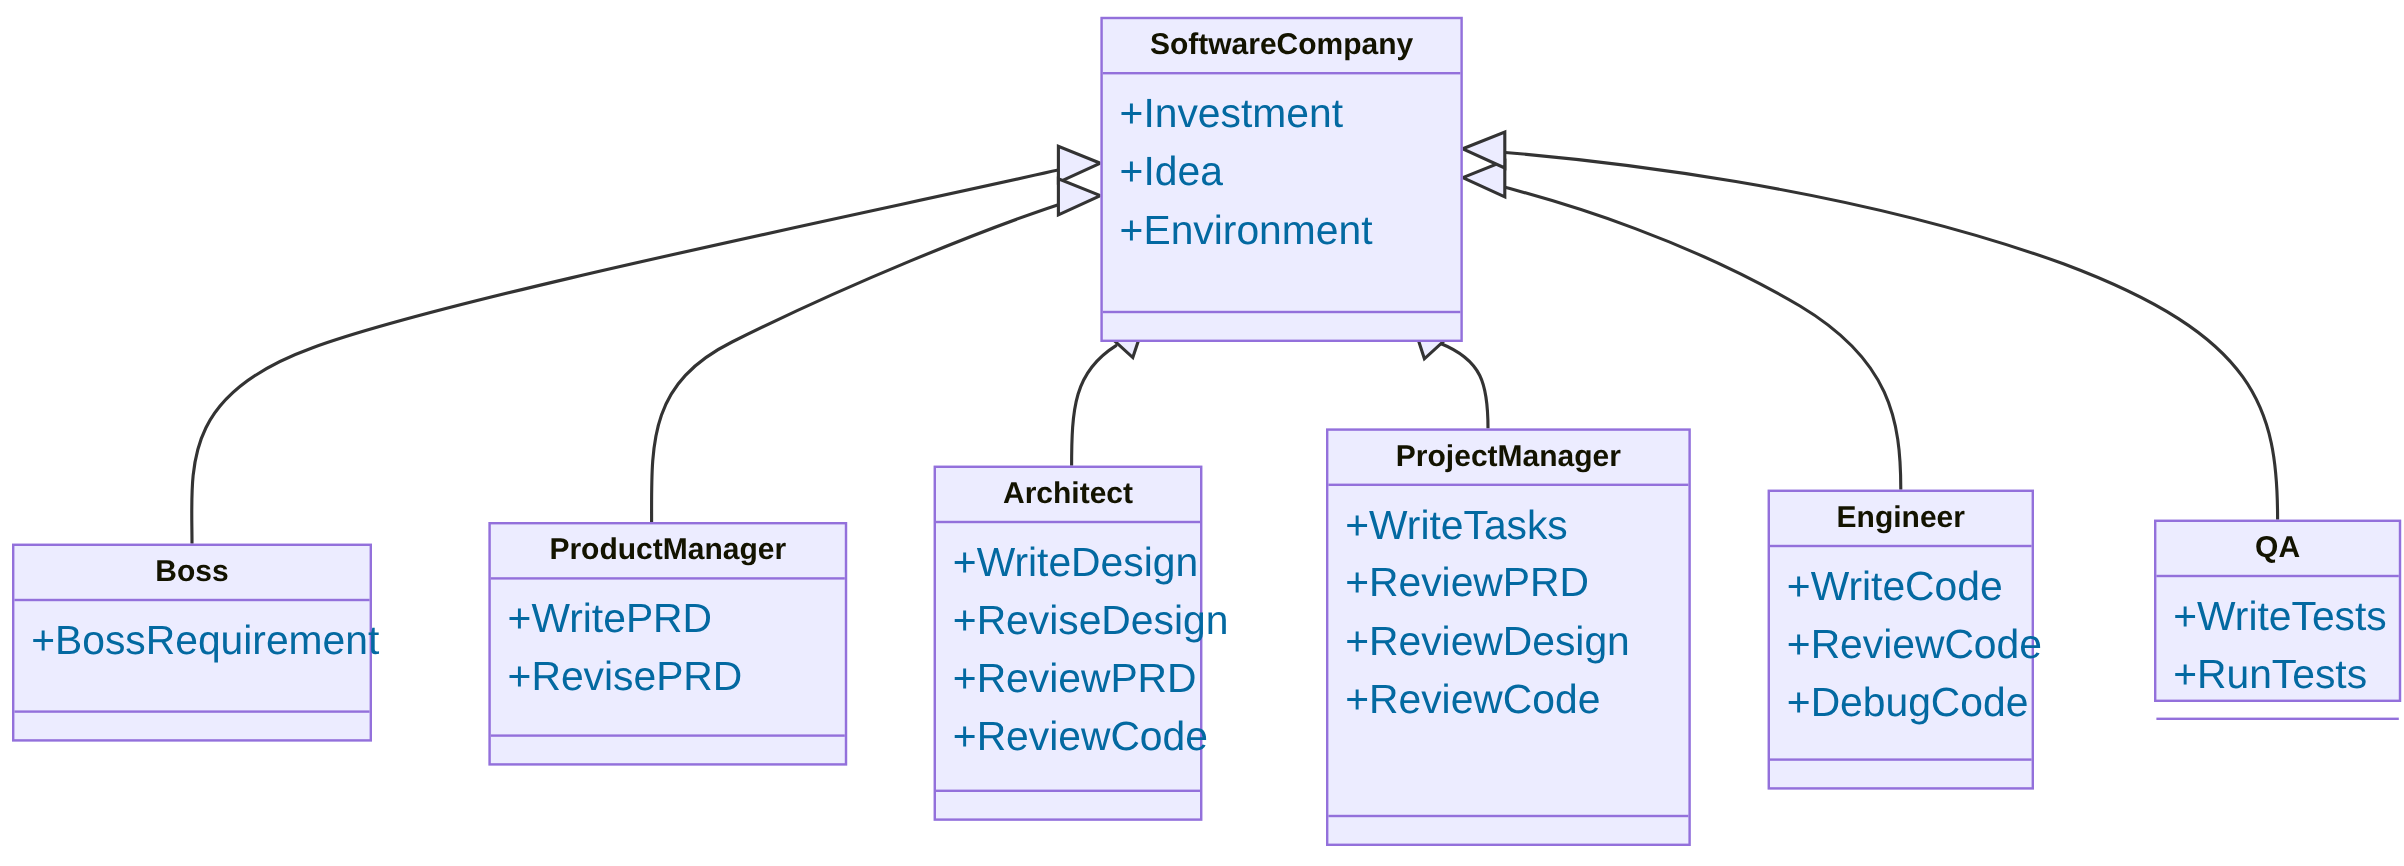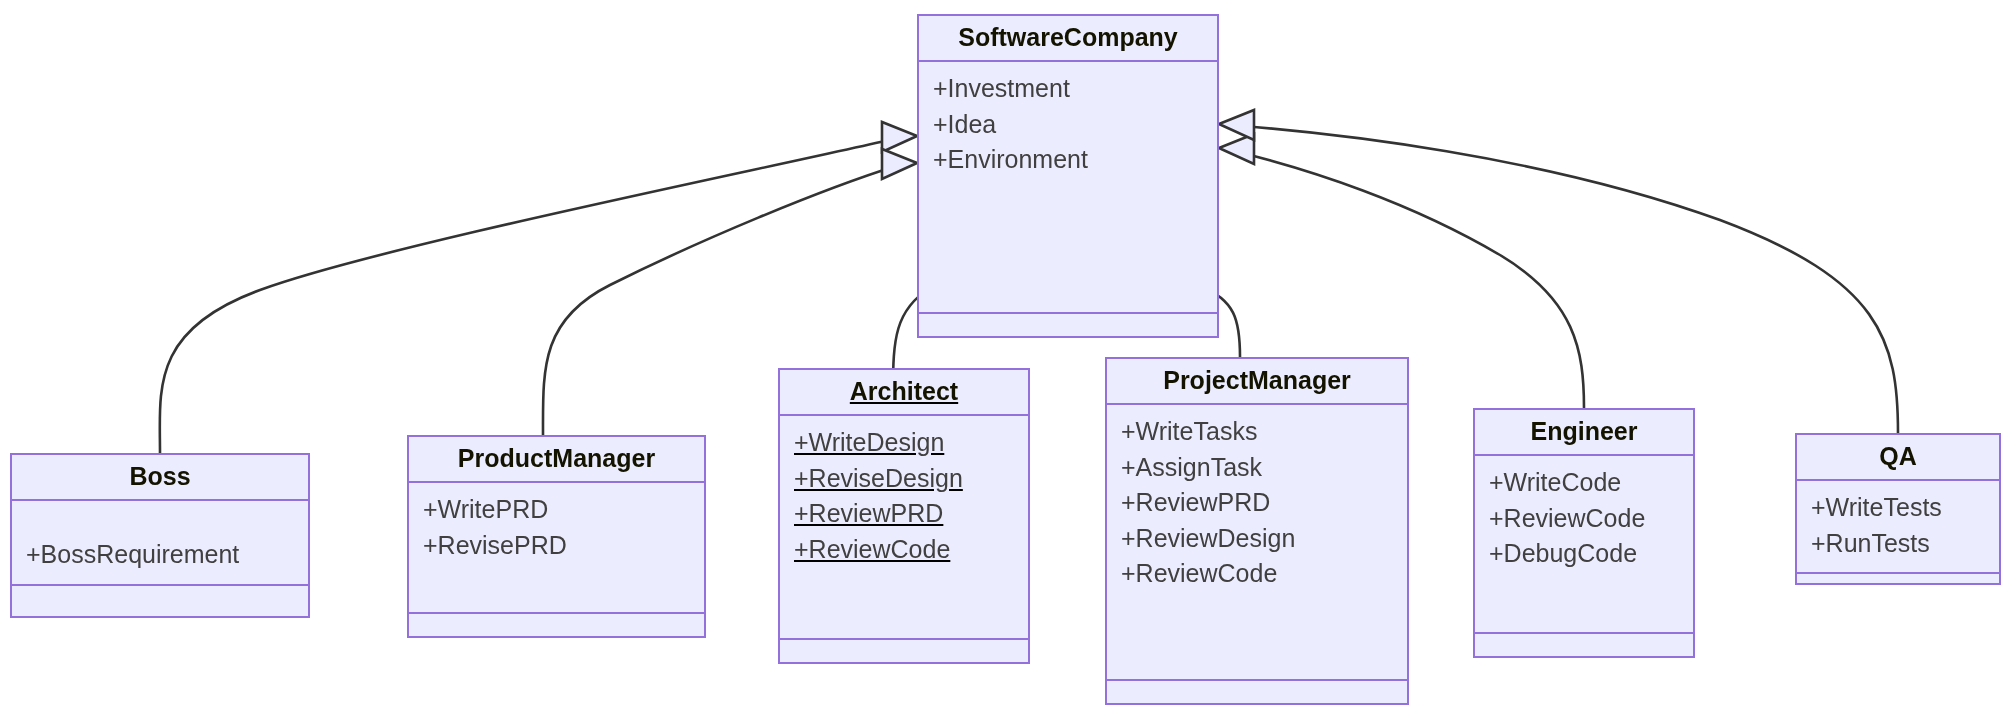--- a/index.html
+++ b/index.html
@@ -44,22 +44,22 @@
     border-bottom: 2px solid #9370DB;
     line-height: 1.12;
     white-space: nowrap;
   }
   .class-members {
     padding: 9px 14px 11px 14px;
     border-bottom: 2px solid #9370DB;
     flex: 1 1 auto;
   }
   .member-line {
-    font-size: 25px;
-    color: #404040;
+    font-size: 34px;
+    color: #0369a1;
     line-height: 1.42;
     white-space: nowrap;
     text-align: left;
   }
   .class-methods {
     min-height: 22px;
     padding: 0;
   }
   .class-methods.empty { }
 </style>
@@ -94,63 +94,62 @@
       <path d="M 1584 408 C 1584 350 1575 300 1500 255 C 1410 202 1310 170 1242 153" fill="none" stroke="#333333" stroke-width="2.6" stroke-linecap="round"></path>
       <polygon points="1219,148 1254,134 1254,164" fill="#ECECFF" stroke="#333333" stroke-width="2.6" stroke-linejoin="miter"></polygon>
     </g>
 
     <g>
       <path d="M 1898 433 C 1898 340 1880 280 1720 220 C 1540 155 1330 133 1242 126" fill="none" stroke="#333333" stroke-width="2.6" stroke-linecap="round"></path>
       <polygon points="1219,124 1254,110 1254,140" fill="#ECECFF" stroke="#333333" stroke-width="2.6" stroke-linejoin="miter"></polygon>
     </g>
   </svg>
 
-  <div class="uml-class" style="left:917px; top:14px; width:302px; height:324px;">
+  <div class="uml-class" style="left:917px; top:14px; width:302px; height:271px;">
     <div class="class-title">SoftwareCompany</div>
     <div class="class-members">
       <div class="member-line">+Investment</div>
       <div class="member-line">+Idea</div>
       <div class="member-line">+Environment</div>
     </div>
     <div class="class-methods empty"></div>
   </div>
 
-  <div class="uml-class" style="left:10px; top:453px; width:300px; height:165px;gap:27px;">
+  <div class="uml-class" style="left:10px; top:453px; width:300px; height:165px;">
     <div class="class-title">Boss</div>
     <div class="class-members">
       <div class="member-line">+BossRequirement</div>
     </div>
     <div class="class-methods empty"></div>
   </div>
 
   <div class="uml-class" style="left:407px; top:435px; width:299px; height:203px;">
     <div class="class-title">ProductManager</div>
     <div class="class-members">
       <div class="member-line">+WritePRD</div>
       <div class="member-line">+RevisePRD</div>
     </div>
     <div class="class-methods empty"></div>
   </div>
 
-  <div class="uml-class" style="left:778px; top:368px; width:252px; height:296px;text-decoration:underline;">
+  <div class="uml-class" style="left:778px; top:388px; width:224px; height:296px;">
     <div class="class-title">Architect</div>
     <div class="class-members">
       <div class="member-line">+WriteDesign</div>
       <div class="member-line">+ReviseDesign</div>
       <div class="member-line">+ReviewPRD</div>
       <div class="member-line">+ReviewCode</div>
     </div>
     <div class="class-methods empty"></div>
   </div>
 
   <div class="uml-class" style="left:1105px; top:357px; width:304px; height:348px;">
     <div class="class-title">ProjectManager</div>
     <div class="class-members">
       <div class="member-line">+WriteTasks</div>
-      <div class="member-line">+AssignTask</div>
       <div class="member-line">+ReviewPRD</div>
       <div class="member-line">+ReviewDesign</div>
       <div class="member-line">+ReviewCode</div>
     </div>
     <div class="class-methods empty"></div>
   </div>
 
   <div class="uml-class" style="left:1473px; top:408px; width:222px; height:250px;">
     <div class="class-title">Engineer</div>
     <div class="class-members">

